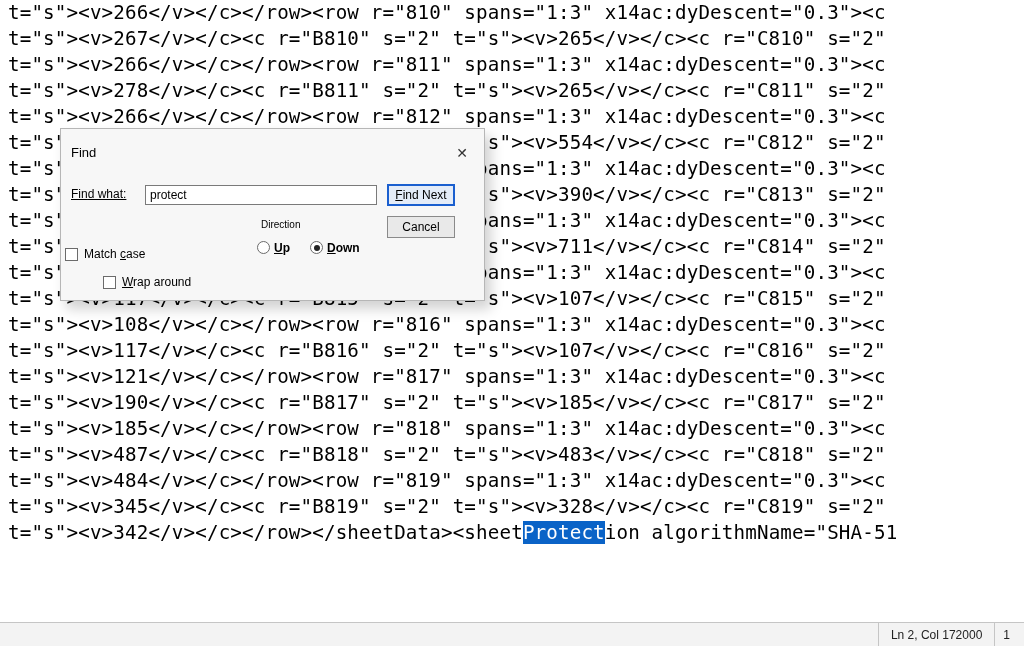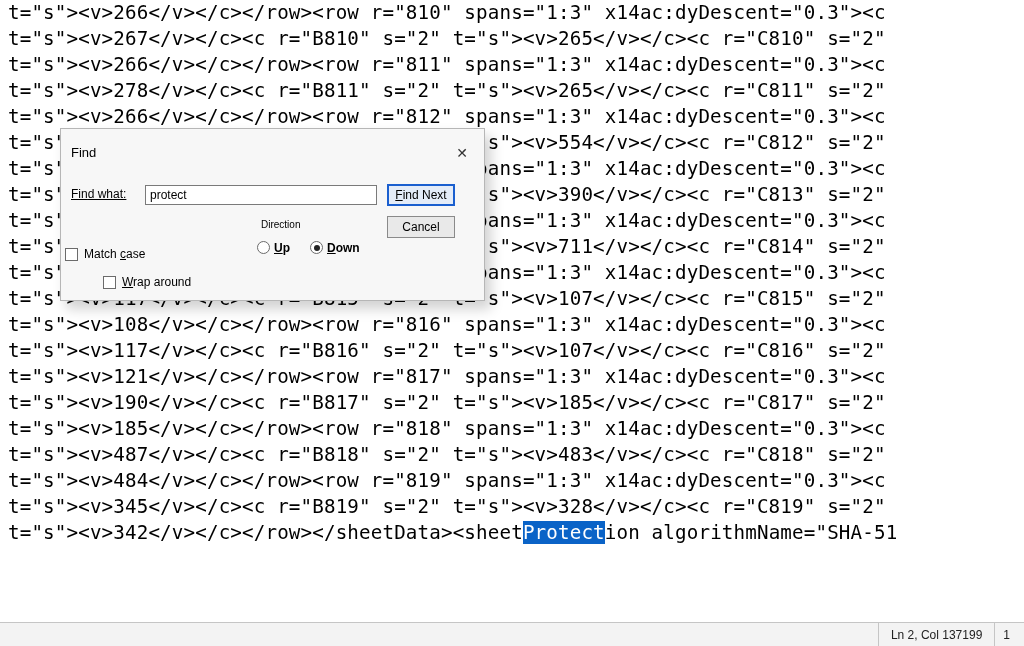--- a/index.html
+++ b/index.html
@@ -154,21 +154,21 @@
   }
 </style>
 </head>
 <body>
 
 <div class="editor-wrap">
 
   <div class="text-area" id="text-area"><span class="line">t="s"&gt;&lt;v&gt;266&lt;/v&gt;&lt;/c&gt;&lt;/row&gt;&lt;row r="810" spans="1:3" x14ac:dyDescent="0.3"&gt;&lt;c</span><span class="line">t="s"&gt;&lt;v&gt;267&lt;/v&gt;&lt;/c&gt;&lt;c r="B810" s="2" t="s"&gt;&lt;v&gt;265&lt;/v&gt;&lt;/c&gt;&lt;c r="C810" s="2"</span><span class="line">t="s"&gt;&lt;v&gt;266&lt;/v&gt;&lt;/c&gt;&lt;/row&gt;&lt;row r="811" spans="1:3" x14ac:dyDescent="0.3"&gt;&lt;c</span><span class="line">t="s"&gt;&lt;v&gt;278&lt;/v&gt;&lt;/c&gt;&lt;c r="B811" s="2" t="s"&gt;&lt;v&gt;265&lt;/v&gt;&lt;/c&gt;&lt;c r="C811" s="2"</span><span class="line">t="s"&gt;&lt;v&gt;266&lt;/v&gt;&lt;/c&gt;&lt;/row&gt;&lt;row r="812" spans="1:3" x14ac:dyDescent="0.3"&gt;&lt;c</span><span class="line">t="s"&gt;&lt;v&gt;555&lt;/v&gt;&lt;/c&gt;&lt;c r="B812" s="2" t="s"&gt;&lt;v&gt;554&lt;/v&gt;&lt;/c&gt;&lt;c r="C812" s="2"</span><span class="line">t="s"&gt;&lt;v&gt;266&lt;/v&gt;&lt;/c&gt;&lt;/row&gt;&lt;row r="813" spans="1:3" x14ac:dyDescent="0.3"&gt;&lt;c</span><span class="line">t="s"&gt;&lt;v&gt;391&lt;/v&gt;&lt;/c&gt;&lt;c r="B813" s="2" t="s"&gt;&lt;v&gt;390&lt;/v&gt;&lt;/c&gt;&lt;c r="C813" s="2"</span><span class="line">t="s"&gt;&lt;v&gt;266&lt;/v&gt;&lt;/c&gt;&lt;/row&gt;&lt;row r="814" spans="1:3" x14ac:dyDescent="0.3"&gt;&lt;c</span><span class="line">t="s"&gt;&lt;v&gt;712&lt;/v&gt;&lt;/c&gt;&lt;c r="B814" s="2" t="s"&gt;&lt;v&gt;711&lt;/v&gt;&lt;/c&gt;&lt;c r="C814" s="2"</span><span class="line">t="s"&gt;&lt;v&gt;712&lt;/v&gt;&lt;/c&gt;&lt;/row&gt;&lt;row r="815" spans="1:3" x14ac:dyDescent="0.3"&gt;&lt;c</span><span class="line">t="s"&gt;&lt;v&gt;117&lt;/v&gt;&lt;/c&gt;&lt;c r="B815" s="2" t="s"&gt;&lt;v&gt;107&lt;/v&gt;&lt;/c&gt;&lt;c r="C815" s="2"</span><span class="line">t="s"&gt;&lt;v&gt;108&lt;/v&gt;&lt;/c&gt;&lt;/row&gt;&lt;row r="816" spans="1:3" x14ac:dyDescent="0.3"&gt;&lt;c</span><span class="line">t="s"&gt;&lt;v&gt;117&lt;/v&gt;&lt;/c&gt;&lt;c r="B816" s="2" t="s"&gt;&lt;v&gt;107&lt;/v&gt;&lt;/c&gt;&lt;c r="C816" s="2"</span><span class="line">t="s"&gt;&lt;v&gt;121&lt;/v&gt;&lt;/c&gt;&lt;/row&gt;&lt;row r="817" spans="1:3" x14ac:dyDescent="0.3"&gt;&lt;c</span><span class="line">t="s"&gt;&lt;v&gt;190&lt;/v&gt;&lt;/c&gt;&lt;c r="B817" s="2" t="s"&gt;&lt;v&gt;185&lt;/v&gt;&lt;/c&gt;&lt;c r="C817" s="2"</span><span class="line">t="s"&gt;&lt;v&gt;185&lt;/v&gt;&lt;/c&gt;&lt;/row&gt;&lt;row r="818" spans="1:3" x14ac:dyDescent="0.3"&gt;&lt;c</span><span class="line">t="s"&gt;&lt;v&gt;487&lt;/v&gt;&lt;/c&gt;&lt;c r="B818" s="2" t="s"&gt;&lt;v&gt;483&lt;/v&gt;&lt;/c&gt;&lt;c r="C818" s="2"</span><span class="line">t="s"&gt;&lt;v&gt;484&lt;/v&gt;&lt;/c&gt;&lt;/row&gt;&lt;row r="819" spans="1:3" x14ac:dyDescent="0.3"&gt;&lt;c</span><span class="line">t="s"&gt;&lt;v&gt;345&lt;/v&gt;&lt;/c&gt;&lt;c r="B819" s="2" t="s"&gt;&lt;v&gt;328&lt;/v&gt;&lt;/c&gt;&lt;c r="C819" s="2"</span><span class="line">t="s"&gt;&lt;v&gt;342&lt;/v&gt;&lt;/c&gt;&lt;/row&gt;&lt;/sheetData&gt;&lt;sheet<span class="highlight">Protect</span>ion algorithmName="SHA-51</span></div>
 
   <div class="status-bar">
-    <div class="status-seg">Ln 2, Col 137199</div>
+    <div class="status-seg">Ln 2, Col 172000</div>
     <div class="status-seg narrow">1</div>
   </div>
 
   <div class="find-dialog">
     <div class="dlg-title">Find</div>
     <div class="dlg-close">✕</div>
 
     <div class="dlg-label" style="left:10px; top:58px;">Fi<u>n</u>d what:</div>
     <input class="dlg-input" type="text" value="protect" style="">
 

